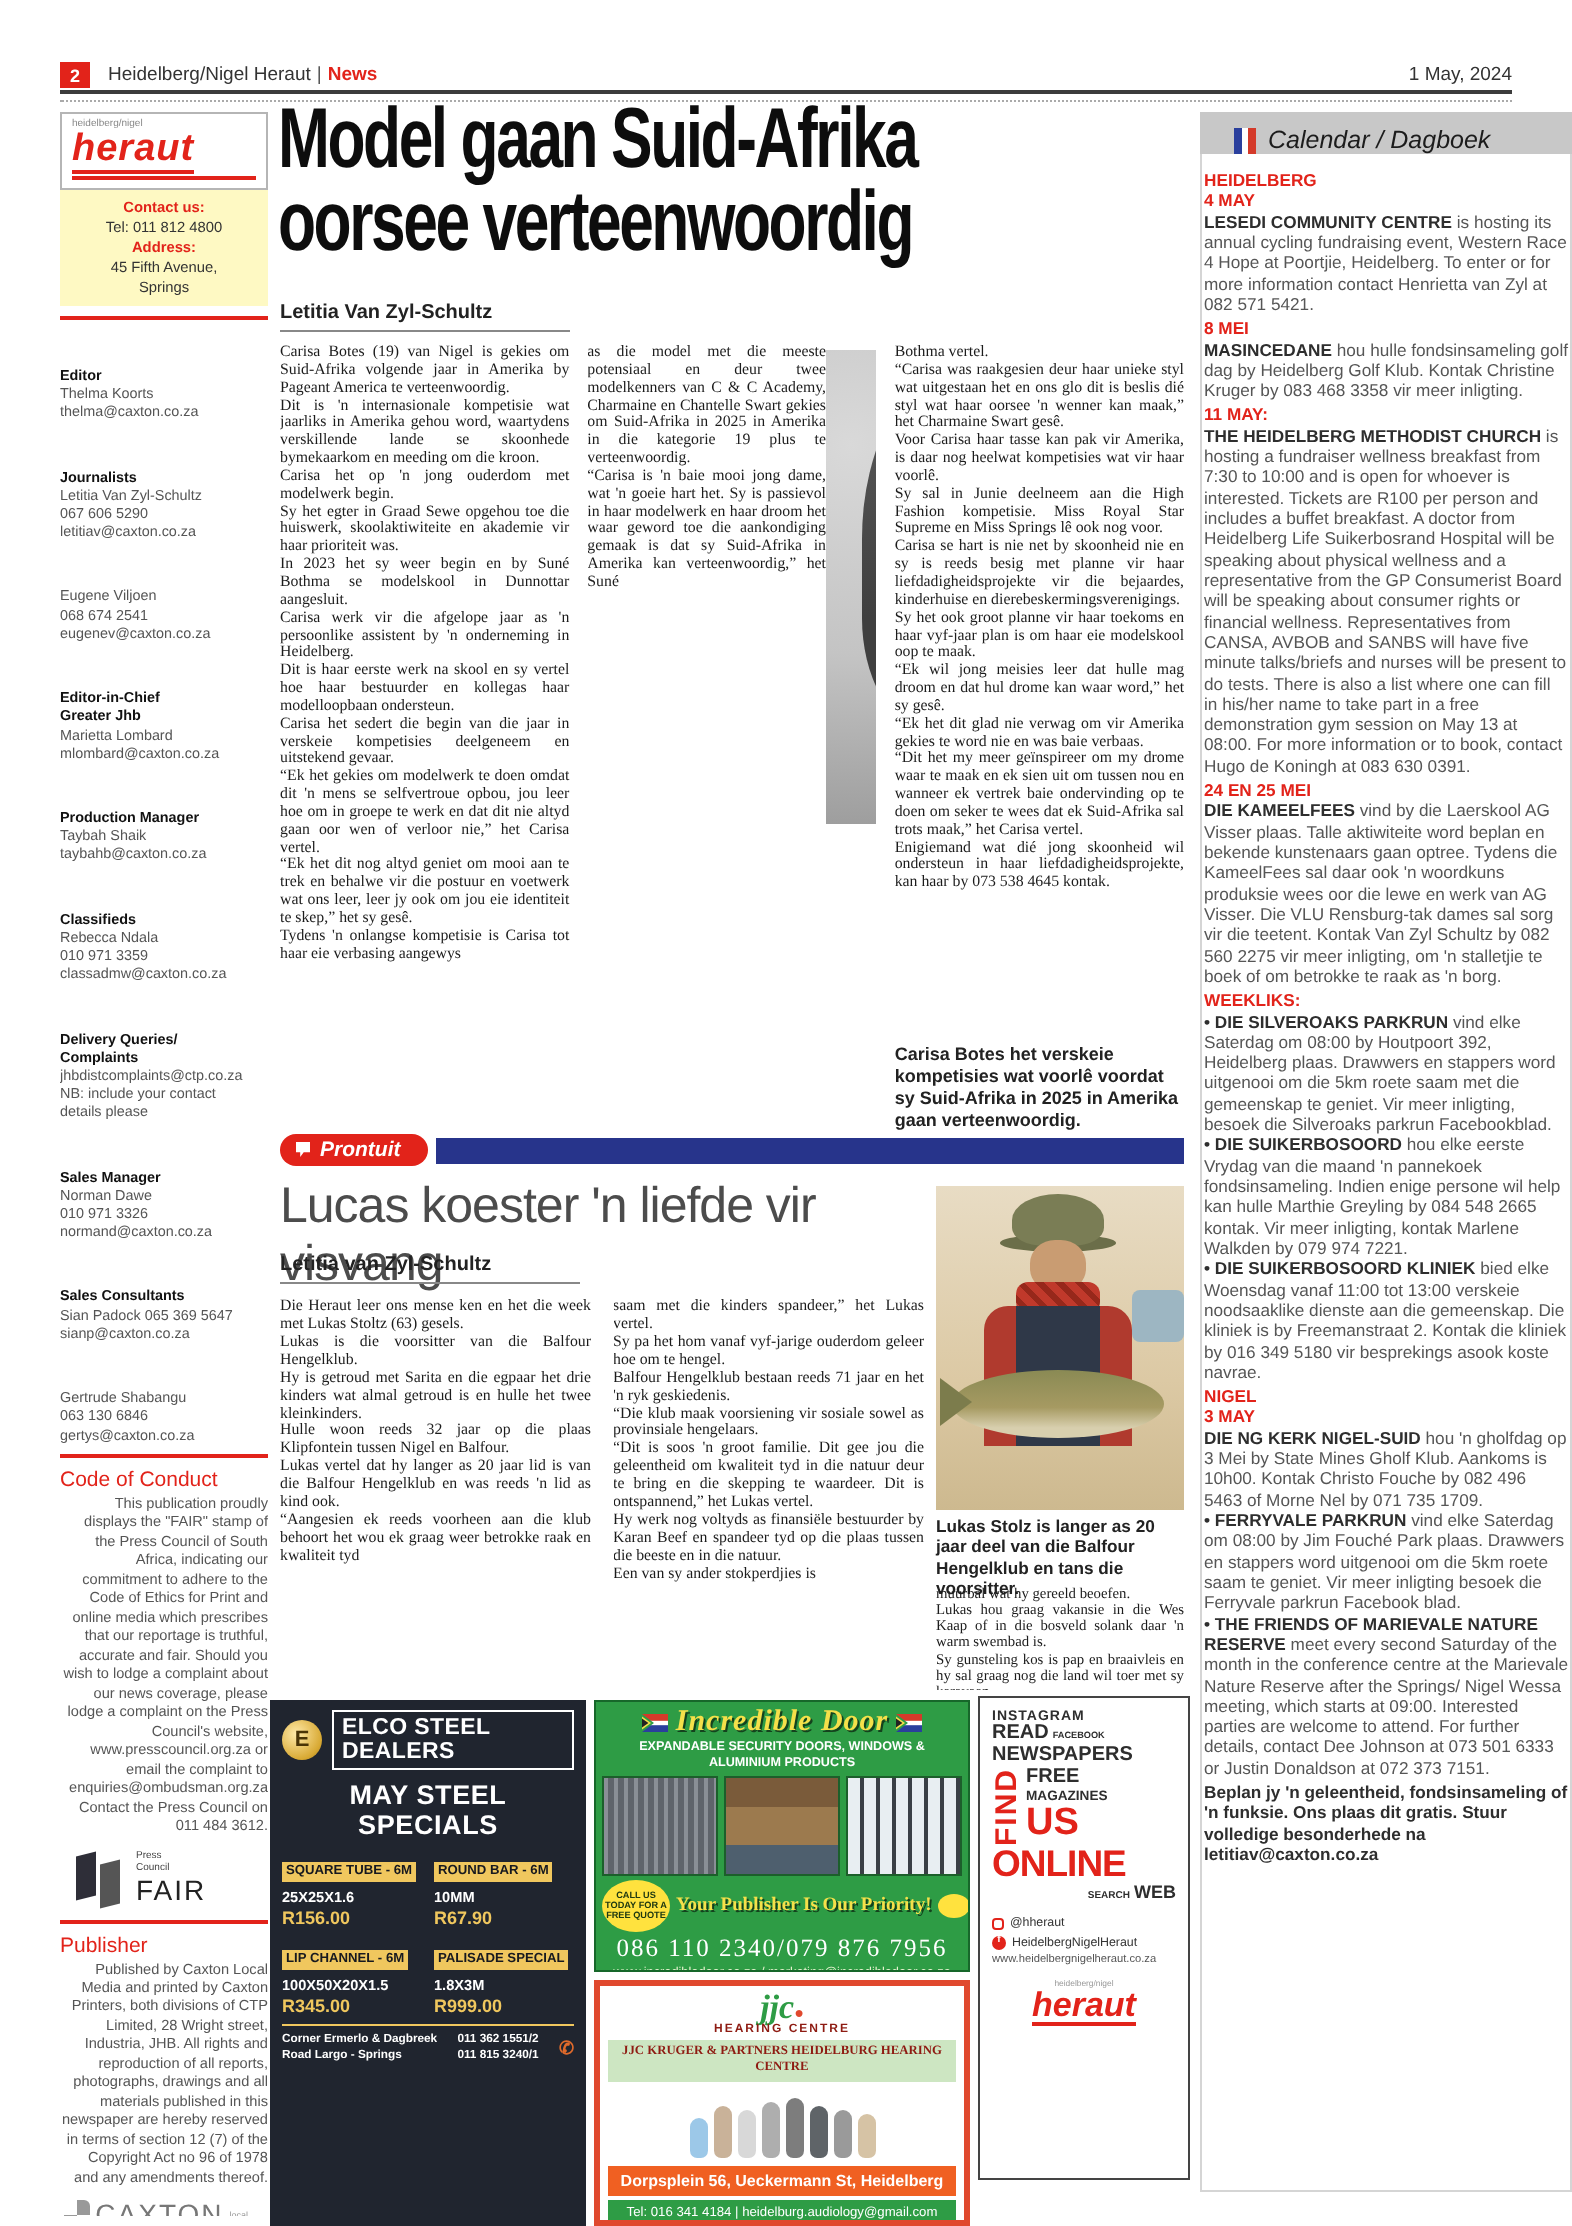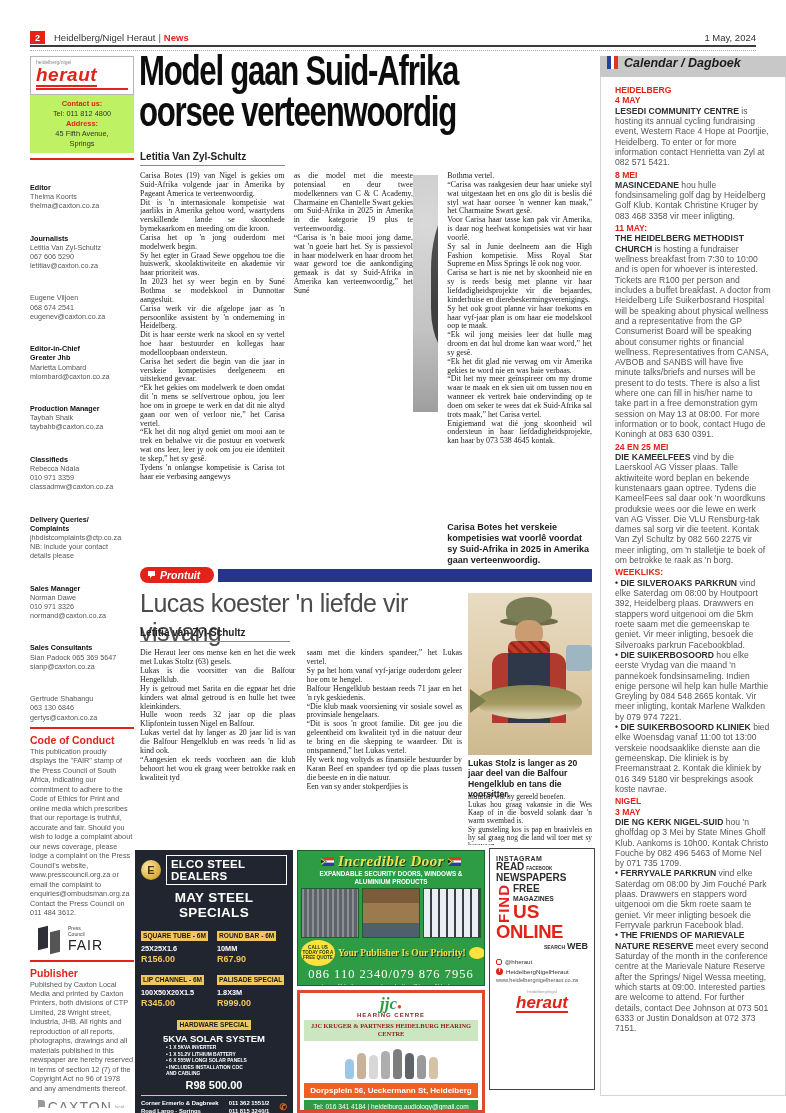--- a/index.html
+++ b/index.html
@@ -18,29 +18,29 @@
   .topdate { margin-left:auto; font-size:9.5px; color:#333; }
   .topdotted { position:absolute; left:30px; top:50px; width:726px; border-top:1px dotted #aaa; }
 
   
   .sidebar { position:absolute; left:30px; top:56px; width:104px; height:1052px; overflow:hidden; }
   .logo-box { border:1px solid #b5b5b5; padding:2px 5px 4px; }
   .logo-region { font-size:5px; color:#888; }
   .logo-word { color:#e2231a; font-weight:900; font-style:italic; font-size:19px; line-height:1;
                letter-spacing:.5px; border-bottom:2px solid #e2231a; display:inline-block; padding-bottom:1px; }
   .logo-underline { height:2px; background:#e2231a; margin-top:1px; }
-  .contact-box { background:#bef264; text-align:center; font-size:7.4px; color:#333;
+  .contact-box { background:#fef9c3; text-align:center; font-size:7.4px; color:#333;
                  padding:4px 2px; line-height:1.35; }
   .red-label { color:#e2231a; font-weight:bold; }
   .red-rule { height:2px; background:#e2231a; margin:5px 0; }
   .staff { font-size:7.2px; color:#555; line-height:1.28; }
   .staff-role { font-weight:bold; color:#111; margin-top:23px; white-space:pre-line; }
   .staff-lines { white-space:pre-line; }
-  .side-title { color:#e2231a; font-weight:bold; font-size:10.5px; margin-bottom:1px; }
-  .side-text { font-size:7.3px; line-height:1.3; color:#555; }
+  .side-title { color:#e2231a; font-weight:normal; font-size:10.5px; margin-bottom:1px; }
+  .side-text { font-size:7.3px; line-height:1.3; color:#555;text-align:right; }
   .fair-logo { display:flex; align-items:center; gap:4px; margin:7px 0 4px 8px; }
   .fair-marks { position:relative; width:26px; height:30px; }
   .fair-marks i { position:absolute; width:10px; height:22px; background:#2e2e38; transform:skewY(-14deg); }
   .fair-marks i:nth-child(1){ left:0; top:2px; }
   .fair-marks i:nth-child(2){ left:12px; top:6px; background:#555; }
   .fair-small { font-size:5px; color:#444; line-height:1.1; white-space:pre-line; }
   .fair-big { font-size:14px; font-weight:400; color:#222; letter-spacing:1px; }
   .caxton-logo { margin:6px 0 4px 2px; display:flex; align-items:flex-end; gap:3px; }
   .caxton-mark { width:15px; height:15px;
                  background:conic-gradient(#999 25%,#fff 0 50%,#999 0 75%,#fff 0); border-radius:3px; }
@@ -109,26 +109,26 @@
   .fp-tail { position:absolute; left:2px; top:96px; width:16px; height:24px; background:#7c7c4c;
              clip-path:polygon(100% 50%,0 0,0 100%); }
   .fisher-caption { position:absolute; left:468px; top:758px; width:124px; font-weight:bold;
                     font-size:8.6px; line-height:1.22; color:#222; }
   .pcol3 { position:absolute; left:468px; top:793px; width:124px; height:52px; overflow:hidden;
            font-family:"Liberation Serif",serif; font-size:7.4px; line-height:1.1;
            color:#1c1c1c; white-space:pre-line; text-align:justify; }
 
   
   .calendar { position:absolute; left:600px; top:56px; width:186px; height:1040px; }
-  .cal-header { background:#c8c8c8; height:21px; display:flex; align-items:flex-start; gap:6px; padding:0 7px;
-                font-weight:bold; font-style:italic; font-size:12.5px; color:#1c1c1c; }
+  .cal-header { background:#c8c8c8; height:21px; display:flex; align-items:flex-end; gap:6px; padding:0 17px;
+                font-weight:normal; font-style:italic; font-size:12.5px; color:#1c1c1c; }
   .flag-icon { width:11px; height:13px; display:flex; }
   .flag-icon i { flex:1; } .flag-icon i:nth-child(1){background:#2a3f9d;} .flag-icon i:nth-child(2){background:#fff;}
   .flag-icon i:nth-child(3){background:#d43a2a;}
-  .cal-body { border:1px solid #d5d5d5; border-top:none; padding:6px 14px; font-size:8.6px;
+  .cal-body { border:1px solid #d5d5d5; border-top:none; padding:6px 1px; font-size:8.6px;
               line-height:1.2; color:#565656; height:1019px; overflow:hidden; }
   .cal-heading { color:#e2231a; font-weight:bold; white-space:pre-line; margin-top:2px; }
   .cal-lead { font-weight:bold; color:#2e2e2e; }
   .cal-note { font-weight:bold; color:#2e2e2e; margin-top:2px; }
 
   
   .elco { position:absolute; left:135px; top:850px; width:158px; height:263px; background:#20252f;
           color:#fff; padding:5px 6px; overflow:hidden; }
   .elco-head { display:flex; align-items:center; gap:5px; }
   .elco-coin { width:20px; height:20px; border-radius:50%; flex:none;
@@ -449,20 +449,21 @@
       <div><span class="cal-lead">DIE KAMEELFEES</span><span> vind by die Laerskool AG Visser plaas. Talle aktiwiteite word beplan en bekende kunstenaars gaan optree. Tydens die KameelFees sal daar ook 'n woordkuns produksie wees oor die lewe en werk van AG Visser. Die VLU Rensburg-tak dames sal sorg vir die teetent. Kontak Van Zyl Schultz by 082 560 2275 vir meer inligting, om 'n stalletjie te boek of om betrokke te raak as 'n borg.</span></div>
       <div class="cal-heading">WEEKLIKS:</div>
       <div><span class="cal-lead">• DIE SILVEROAKS PARKRUN</span><span> vind elke Saterdag om 08:00 by Houtpoort 392, Heidelberg plaas. Drawwers en stappers word uitgenooi om die 5km roete saam met die gemeenskap te geniet. Vir meer inligting, besoek die Silveroaks parkrun Facebookblad.</span></div>
       <div><span class="cal-lead">• DIE SUIKERBOSOORD</span><span> hou elke eerste Vrydag van die maand 'n pannekoek fondsinsameling. Indien enige persone wil help kan hulle Marthie Greyling by 084 548 2665 kontak. Vir meer inligting, kontak Marlene Walkden by 079 974 7221.</span></div>
       <div><span class="cal-lead">• DIE SUIKERBOSOORD KLINIEK</span><span> bied elke Woensdag vanaf 11:00 tot 13:00 verskeie noodsaaklike dienste aan die gemeenskap. Die kliniek is by Freemanstraat 2. Kontak die kliniek by 016 349 5180 vir besprekings asook koste navrae.</span></div>
       <div class="cal-heading">NIGEL
 3 MAY</div>
       <div><span class="cal-lead">DIE NG KERK NIGEL-SUID</span><span> hou 'n gholfdag op 3 Mei by State Mines Gholf Klub. Aankoms is 10h00. Kontak Christo Fouche by 082 496 5463 of Morne Nel by 071 735 1709.</span></div>
       <div><span class="cal-lead">• FERRYVALE PARKRUN</span><span> vind elke Saterdag om 08:00 by Jim Fouché Park plaas. Drawwers en stappers word uitgenooi om die 5km roete saam te geniet. Vir meer inligting besoek die Ferryvale parkrun Facebook blad.</span></div>
       <div><span class="cal-lead">• THE FRIENDS OF MARIEVALE NATURE RESERVE</span><span> meet every second Saturday of the month in the conference centre at the Marievale Nature Reserve after the Springs/ Nigel Wessa meeting, which starts at 09:00. Interested parties are welcome to attend. For further details, contact Dee Johnson at 073 501 6333 or Justin Donaldson at 072 373 7151.</span></div>
+      <div class="cal-note">Beplan jy 'n geleentheid, fondsinsameling of 'n funksie. Ons plaas dit gratis. Stuur volledige besonderhede na letitiav@caxton.co.za</div>
     </div>
   </div>
 
   <div class="elco">
     <div class="elco-head">
       <div class="elco-coin">E</div>
       <div class="elco-name">ELCO STEEL DEALERS</div>
     </div>
     <div class="elco-specials">MAY STEEL SPECIALS</div>
     <div class="elco-grid">
@@ -479,30 +480,20 @@
       <div>
         <span class="elco-item-label">LIP CHANNEL - 6M</span>
         <div class="elco-spec">100X50X20X1.5</div>
         <div class="elco-price">R345.00</div>
       </div>
       <div>
         <span class="elco-item-label">PALISADE SPECIAL</span>
         <div class="elco-spec">1.8X3M</div>
         <div class="elco-price">R999.00</div>
       </div>
-    </div>
-    <div class="elco-hw">
-      <span class="elco-item-label">HARDWARE SPECIAL</span>
-      <div class="elco-hw-title">5KVA SOLAR SYSTEM</div>
-      <div class="elco-bullets">• 1 X 5KVA INVERTER
-• 1 X 51.2V LITHIUM BATTERY
-• 6 X 555W LONGI SOLAR PANELS
-• INCLUDES INSTALLATION COC
-   AND CABLING</div>
-      <div class="elco-hw-price">R98 500.00</div>
     </div>
     <div class="elco-foot">
       <div class="elco-row">
         <div class="elco-addr">Corner Ermerlo &amp; Dagbreek
 Road Largo - Springs</div>
         <div class="elco-phones">011 362 1551/2
 011 815 3240/1</div>
         <span class="phone-icon">✆</span>
       </div>
 

